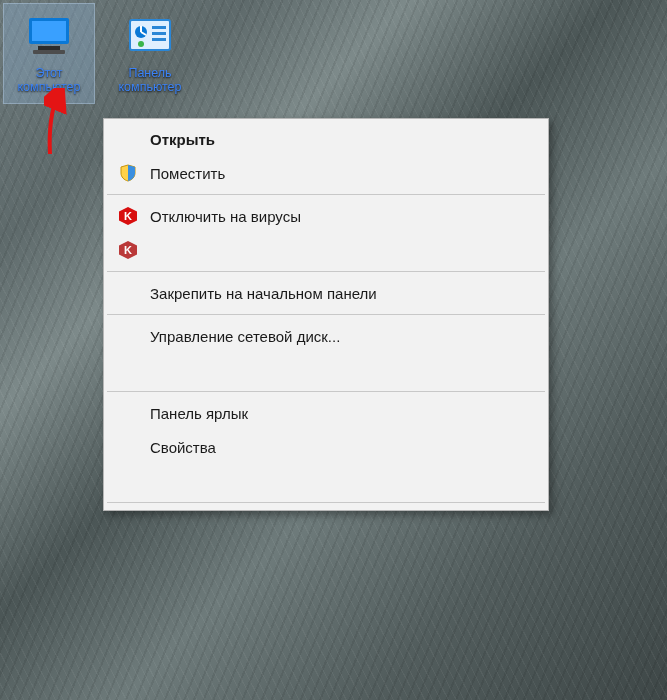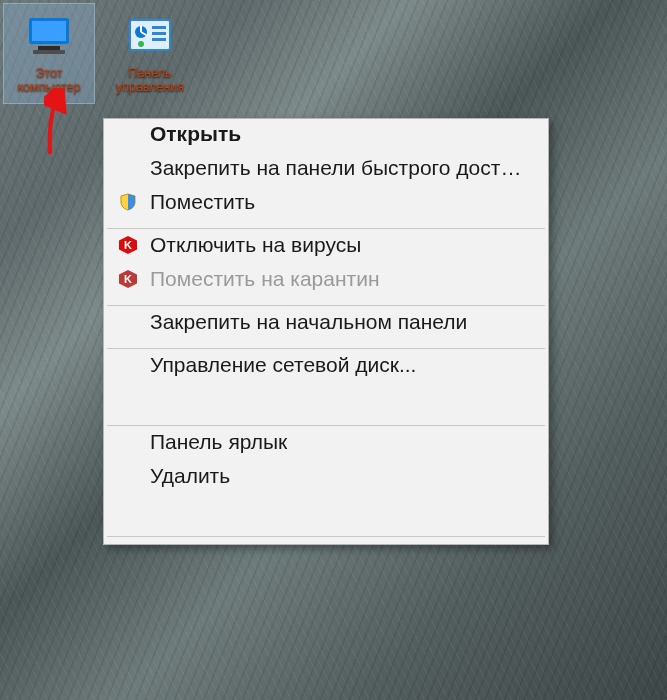--- a/index.html
+++ b/index.html
@@ -39,21 +39,21 @@
     top: 0;
     left: 0;
     display: flex;
     gap: 11px;
     padding: 4px 4px 0 4px;
   }
   .desktop-icon {
     width: 90px;
     padding: 6px 0 8px 0;
     text-align: center;
-    color: #c2410c;
+    color: #3b82f6;
     font-size: 12.5px;
     line-height: 1.15;
     text-shadow: 0 1px 2px rgba(0,0,0,0.9);
     position: relative;
   }
   .desktop-icon.selected {
     background: rgba(150, 190, 230, 0.30);
     outline: 1px solid rgba(180, 210, 240, 0.55);
   }
   .icon-img {
@@ -82,25 +82,25 @@
     left: 103px;
     width: 440px;
     background: #f2f2f2;
     border: 1px solid #b6b6b6;
     box-shadow: 4px 4px 8px rgba(0,0,0,0.35);
     padding: 3px 2px;
   }
   .menu-group { }
   .menu-item {
     display: flex;
-    align-items: flex-start;
+    align-items: center;
     height: 34px;
     padding: 0 14px 0 10px;
     cursor: default;
-    font-size: 21px;
+    font-size: 15px;
     color: #1a1a1a;
   }
   .menu-item .mi-icon {
     width: 24px;
     height: 24px;
     flex: 0 0 24px;
     margin-right: 10px;
     display: flex;
     align-items: center;
     justify-content: center;
@@ -171,43 +171,39 @@
   <div class="desktop-icon">
     <svg class="icon-img" viewBox="0 0 48 48">
       <rect x="4" y="8" width="40" height="30" rx="2" fill="#dfefff" stroke="#2a86d6" stroke-width="2"></rect>
       <circle cx="15" cy="20" r="6" fill="#0a78d6"></circle>
       <path d="M15 20 L15 14 M15 20 L20 23" stroke="#fff" stroke-width="2" fill="none"></path>
       <rect x="26" y="14" width="14" height="3" fill="#2a86d6"></rect>
       <rect x="26" y="20" width="14" height="3" fill="#2a86d6"></rect>
       <rect x="26" y="26" width="14" height="3" fill="#2a86d6"></rect>
       <circle cx="15" cy="32" r="3" fill="#3bb54a"></circle>
     </svg>
-    <span class="label">Панель управления</span>
+    <span class="label">Панель компьютер</span>
   </div>
 </div>
 
 <svg class="arrow" viewBox="0 0 40 70">
   <defs>
     <marker id="ah" markerWidth="8" markerHeight="8" refX="4" refY="4" orient="auto">
       <path d="M0,0 L8,4 L0,8 Z" fill="#e41414"></path>
     </marker>
   </defs>
   <path d="M6,66 Q4,30 14,6" stroke="#e41414" stroke-width="4" fill="none" marker-end="url(#ah)"></path>
 </svg>
 
 <div class="context-menu">
 
   <div class="menu-group">
     <div class="menu-item bold">
       <span class="mi-icon"></span>
       <span class="mi-text">Открыть</span>
-    </div>
-    <div class="menu-item">
-      <span class="mi-icon"></span>
-      <span class="mi-text">Закрепить на панели быстрого доступа</span>
     </div>
     <div class="menu-item">
       <span class="mi-icon">
         <span class="glyph-shield">
           <svg viewBox="0 0 18 18">
               <path d="M9 1 L16 3 V9 C16 13 13 16 9 17 C5 16 2 13 2 9 V3 Z" fill="#ffd24a" stroke="#c8940b"></path>
               <path d="M9 1 L16 3 V9 C16 13 13 16 9 17 Z" fill="#3a8fe0"></path>
             </svg>
         </span>
       </span>
@@ -220,21 +216,20 @@
     <div class="menu-item">
       <span class="mi-icon">
           <span class="glyph-k"></span>
         </span>
       <span class="mi-text">Отключить на вирусы</span>
     </div>
     <div class="menu-item disabled">
       <span class="mi-icon">
           <span class="glyph-k disabled"></span>
         </span>
-      <span class="mi-text">Поместить на карантин</span>
     </div>
   </div>
   <div class="menu-sep"></div>
 
   <div class="menu-group">
     <div class="menu-item">
       <span class="mi-icon"></span>
       <span class="mi-text">Закрепить на начальном панели</span>
     </div>
   </div>
@@ -251,21 +246,21 @@
   </div>
   <div class="menu-sep"></div>
 
   <div class="menu-group">
     <div class="menu-item">
       <span class="mi-icon"></span>
       <span class="mi-text">Панель ярлык</span>
     </div>
     <div class="menu-item">
       <span class="mi-icon"></span>
-      <span class="mi-text">Удалить</span>
+      <span class="mi-text">Свойства</span>
     </div>
     <div class="menu-item">
       <span class="mi-icon"></span>
     </div>
   </div>
   <div class="menu-sep"></div>
 
 </div>
 
 </body></html>

